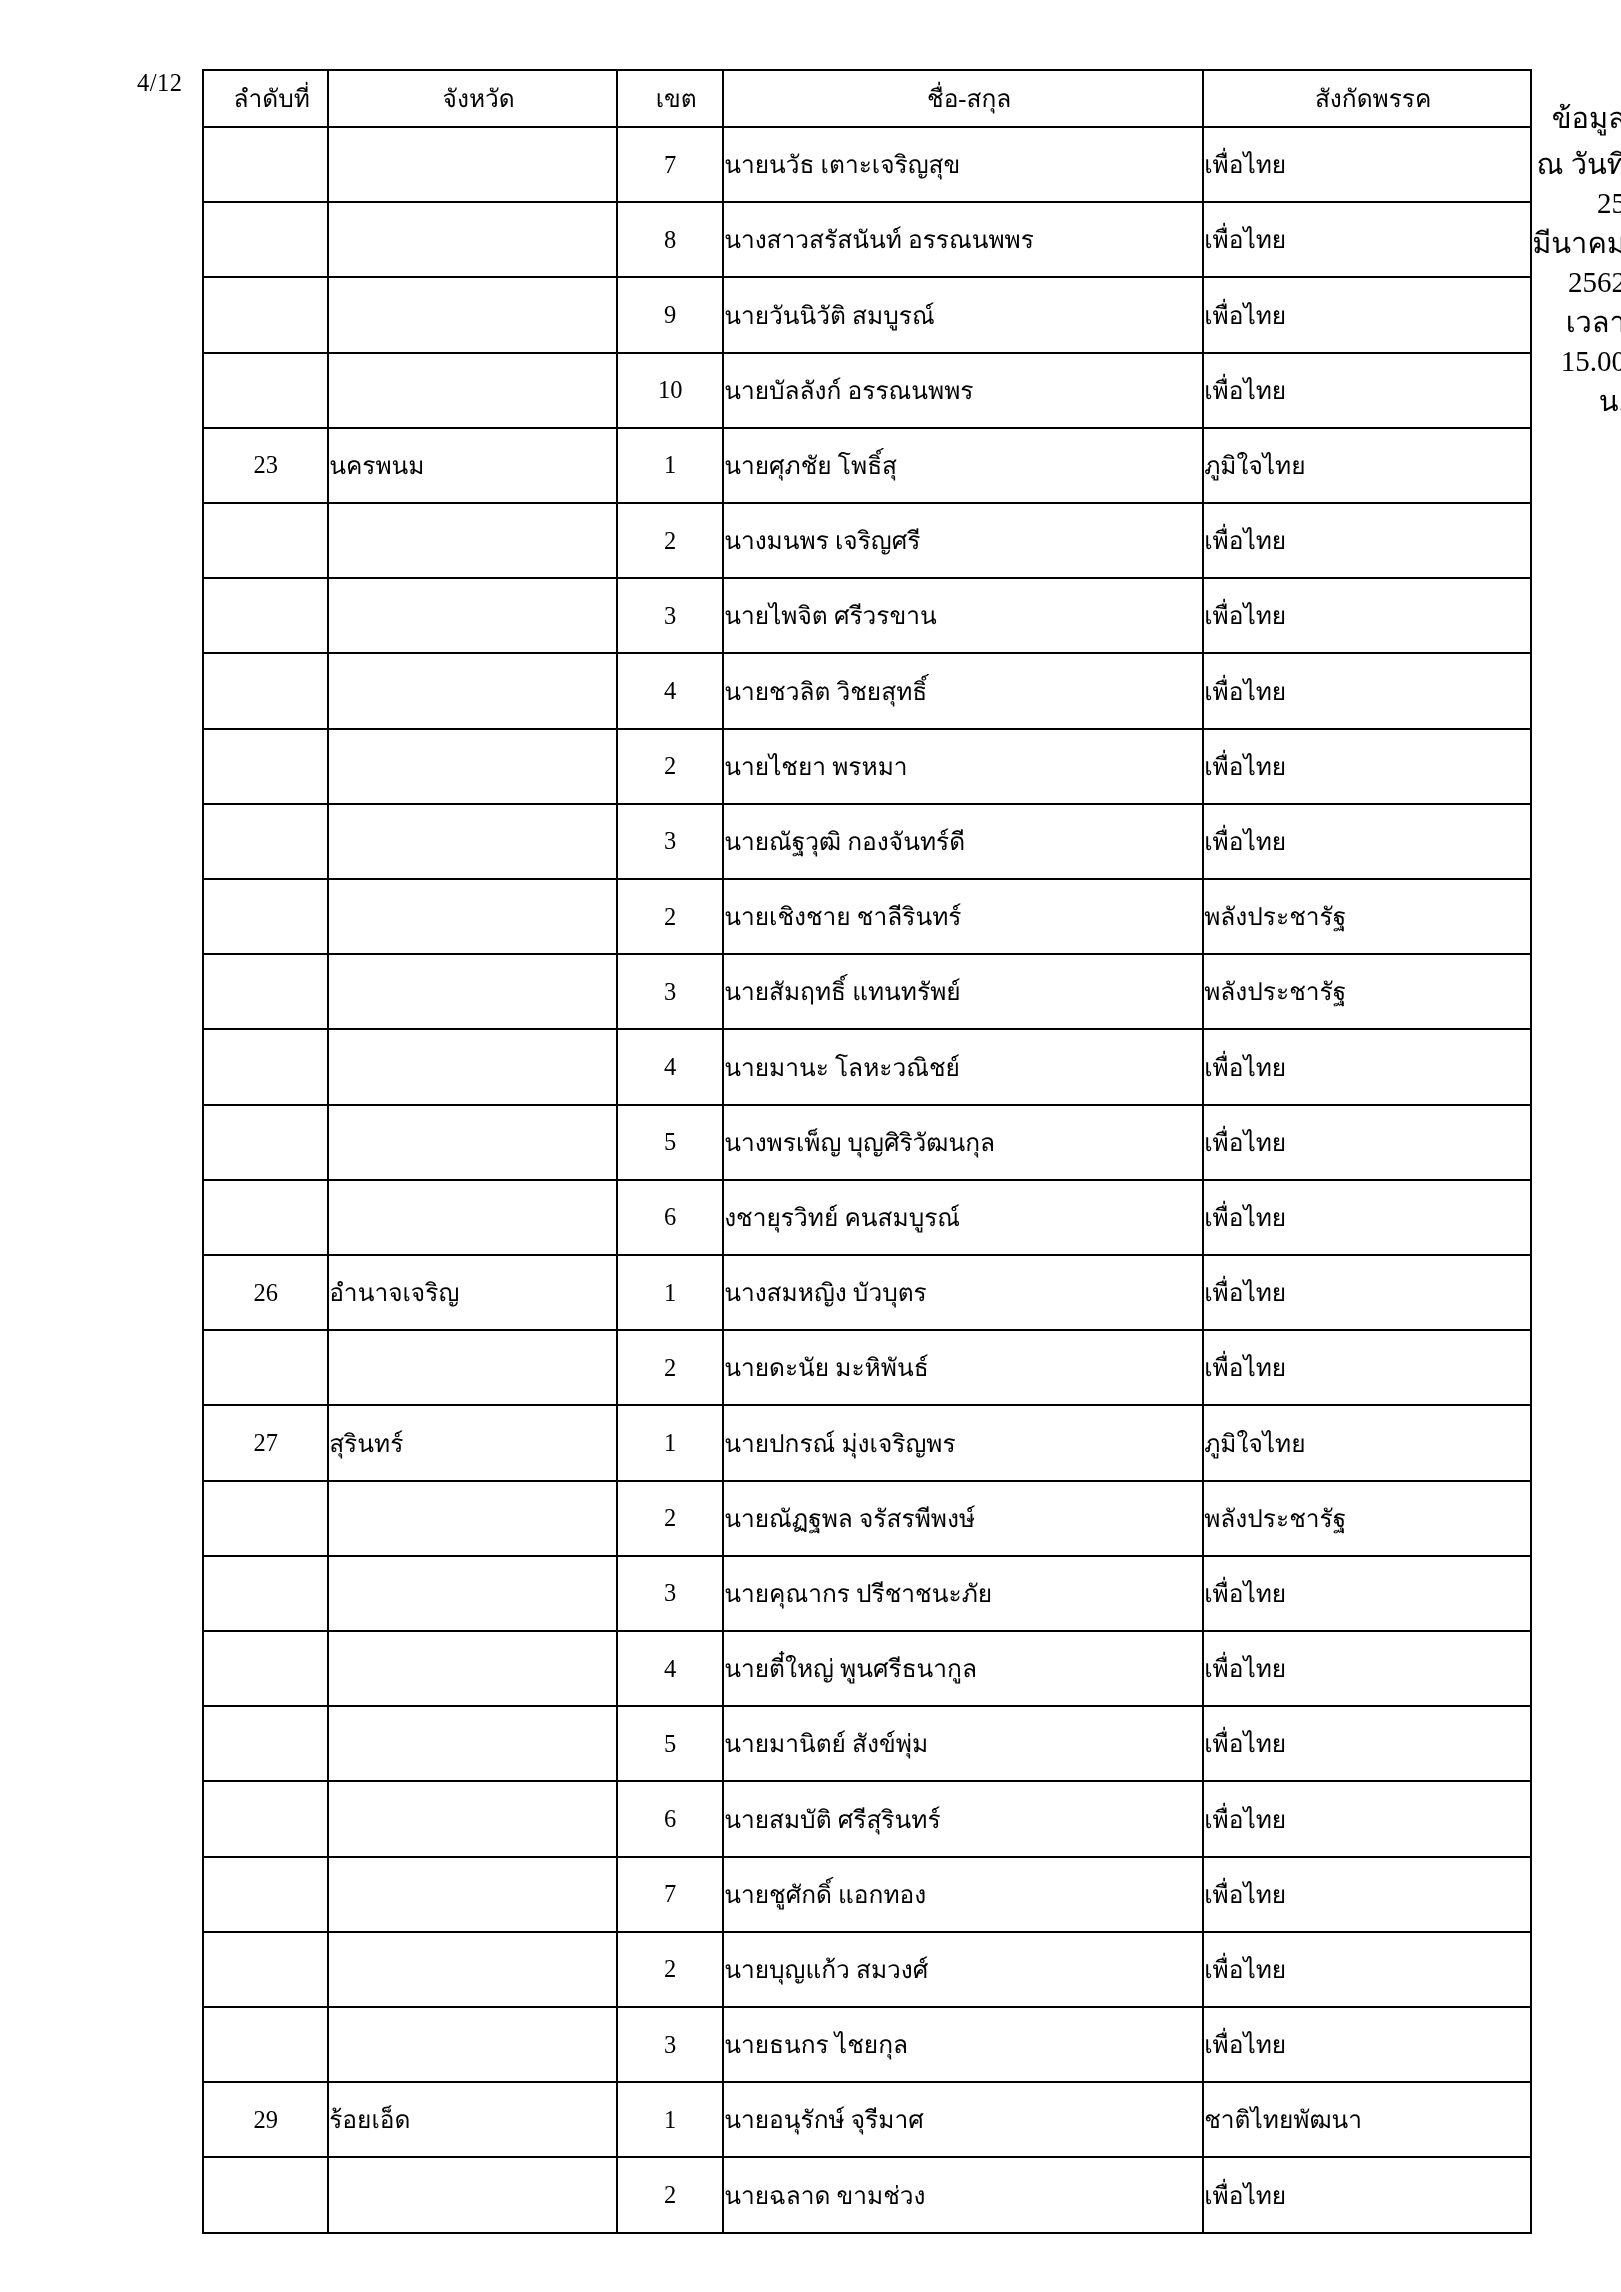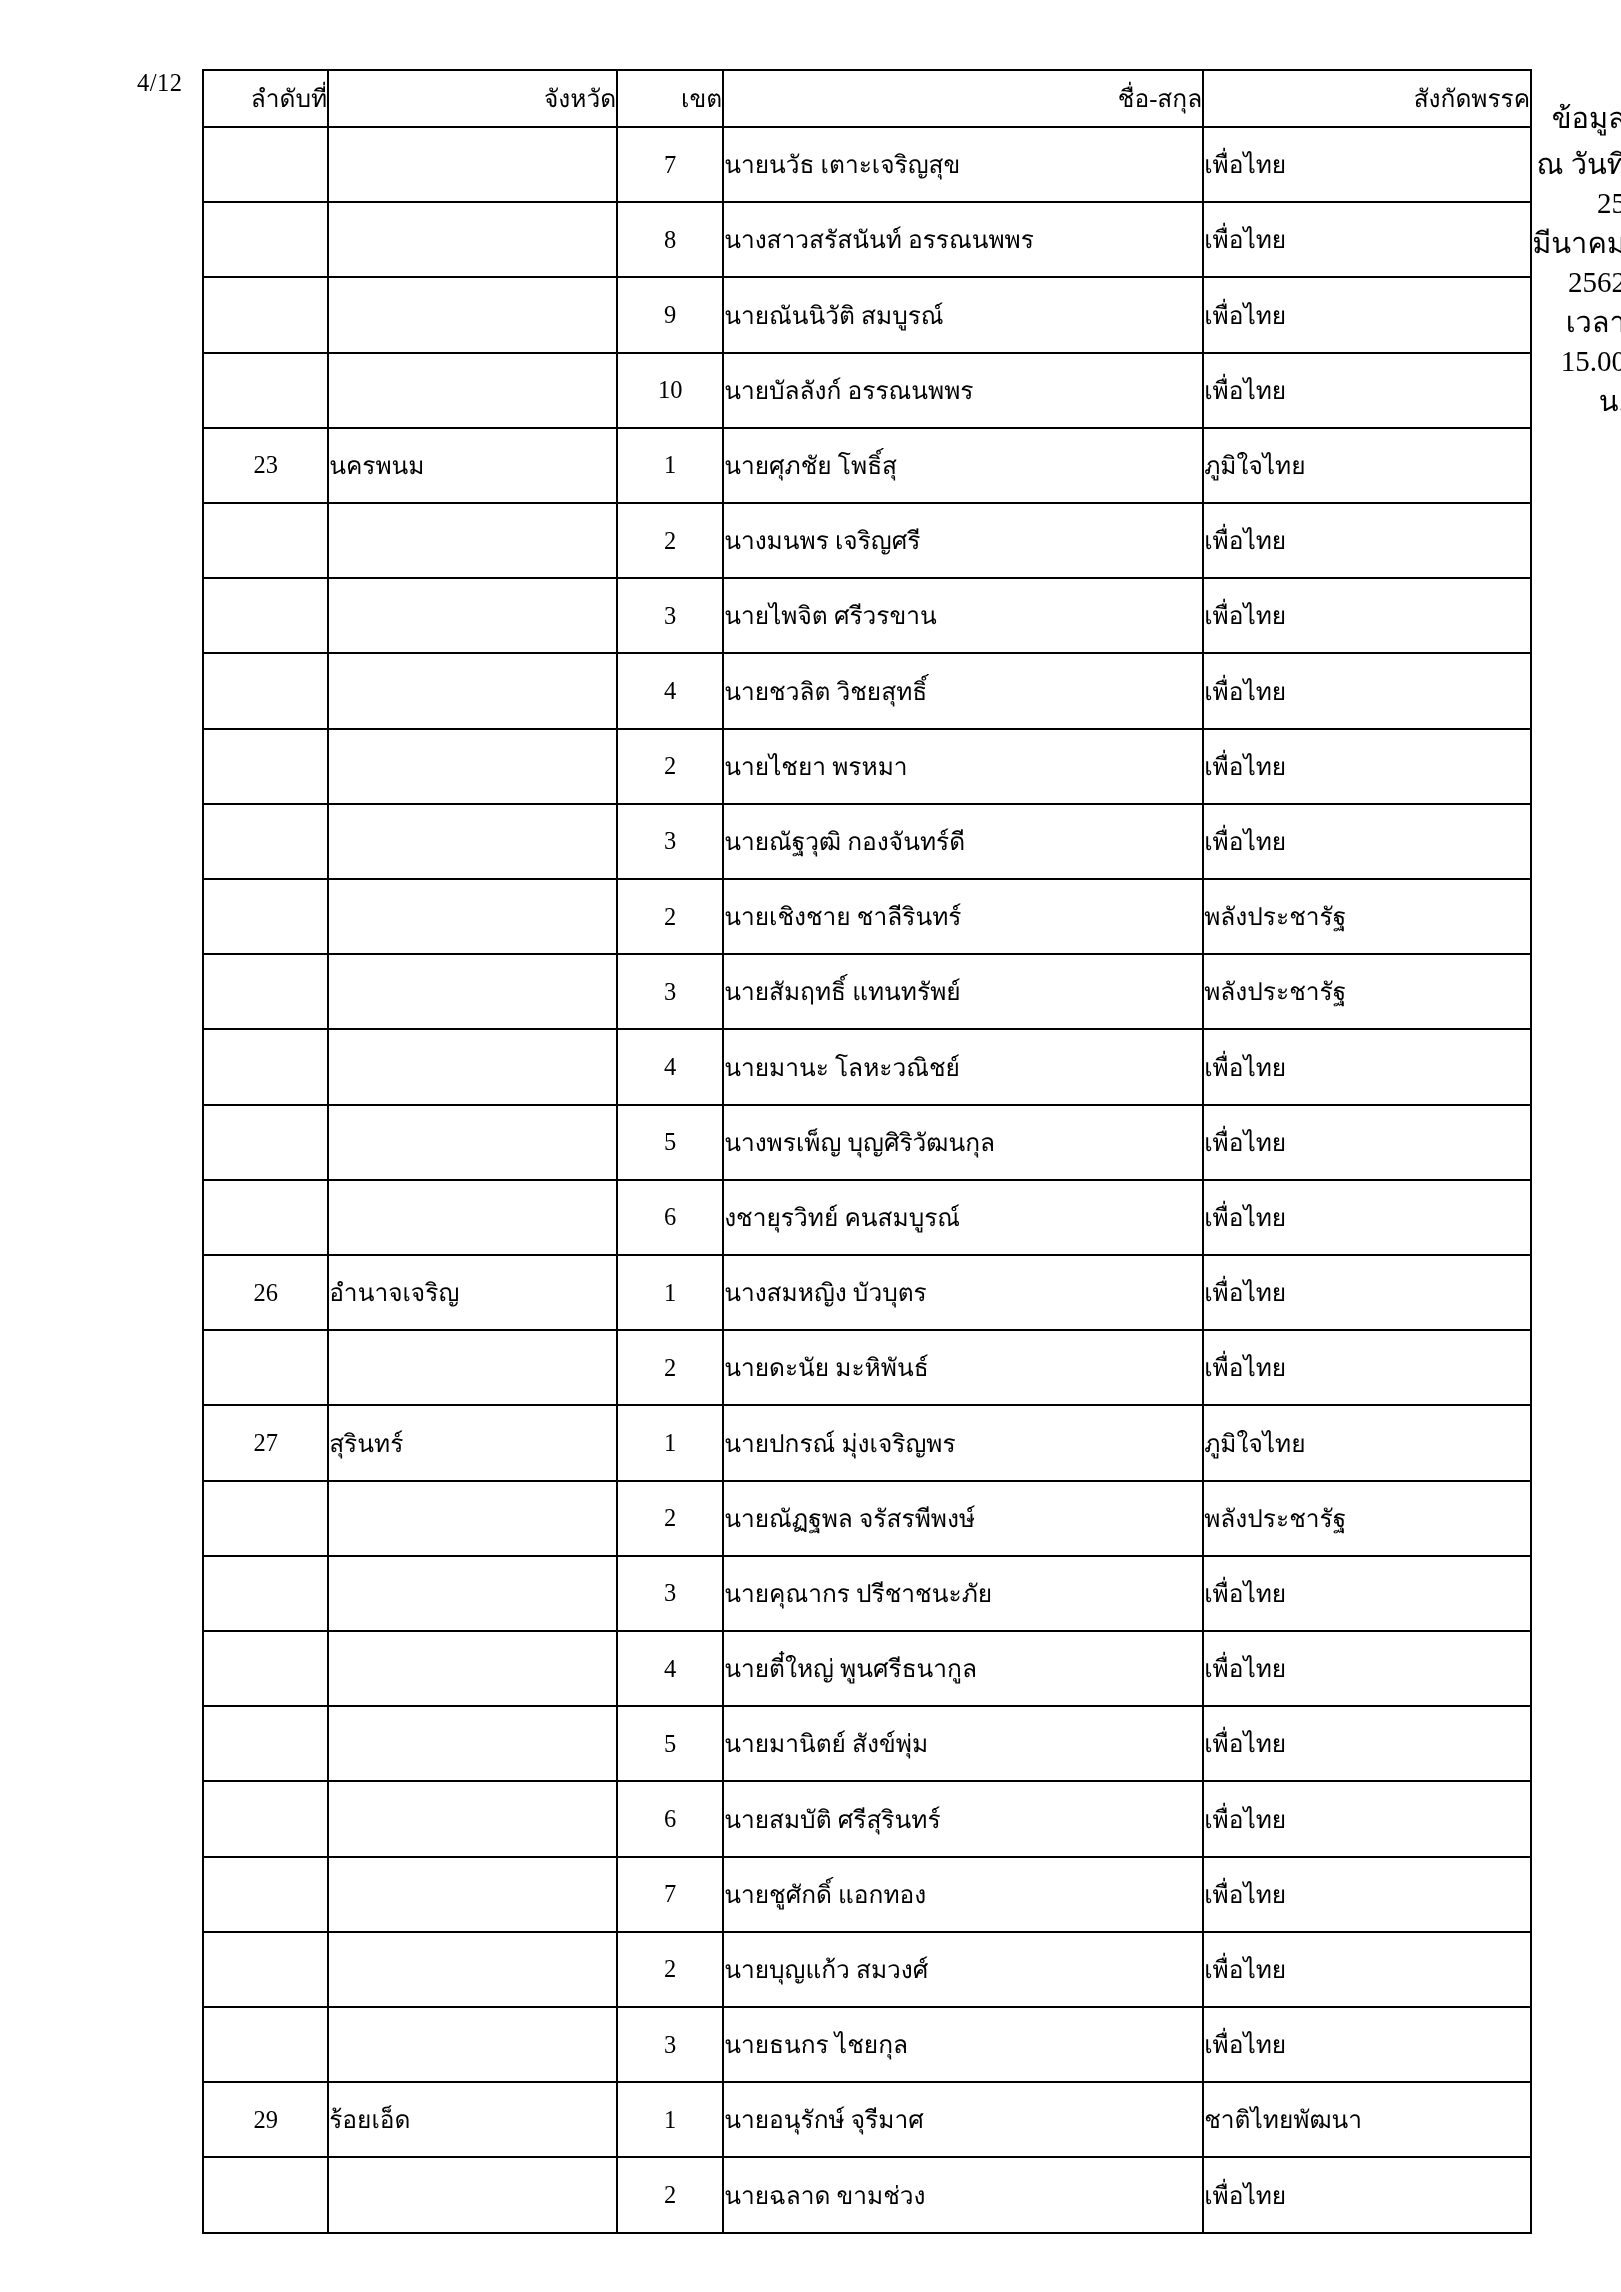--- a/index.html
+++ b/index.html
@@ -37,21 +37,21 @@
   table.doc-table th,
   table.doc-table td {
     border: 2px solid #000000;
     font-size: 24.5px;
     font-weight: normal;
     padding: 0;
     height: 56px;
     vertical-align: middle;
   }
   table.doc-table th {
-    text-align: right;
+    text-align: center;
     font-weight: normal;
     height: 55px;
     padding-left: 12px;
   }
   col.c-order  { width: 125px; }
   col.c-prov   { width: 289px; }
   col.c-zone   { width: 106px; }
   col.c-name   { width: 480px; }
   col.c-party  { width: 328px; }
 
@@ -103,21 +103,21 @@
           <td class="order"></td>
           <td class="prov"></td>
           <td class="zone">8</td>
           <td class="name">นางสาวสรัสนันท์ อรรณนพพร</td>
           <td class="party">เพื่อไทย</td>
         </tr>
         <tr>
           <td class="order"></td>
           <td class="prov"></td>
           <td class="zone">9</td>
-          <td class="name">นายณันนิวัติ สมบูรณ์</td>
+          <td class="name">นายวันนิวัติ สมบูรณ์</td>
           <td class="party">เพื่อไทย</td>
         </tr>
         <tr>
           <td class="order"></td>
           <td class="prov"></td>
           <td class="zone">10</td>
           <td class="name">นายบัลลังก์ อรรณนพพร</td>
           <td class="party">เพื่อไทย</td>
         </tr>
         <tr>

